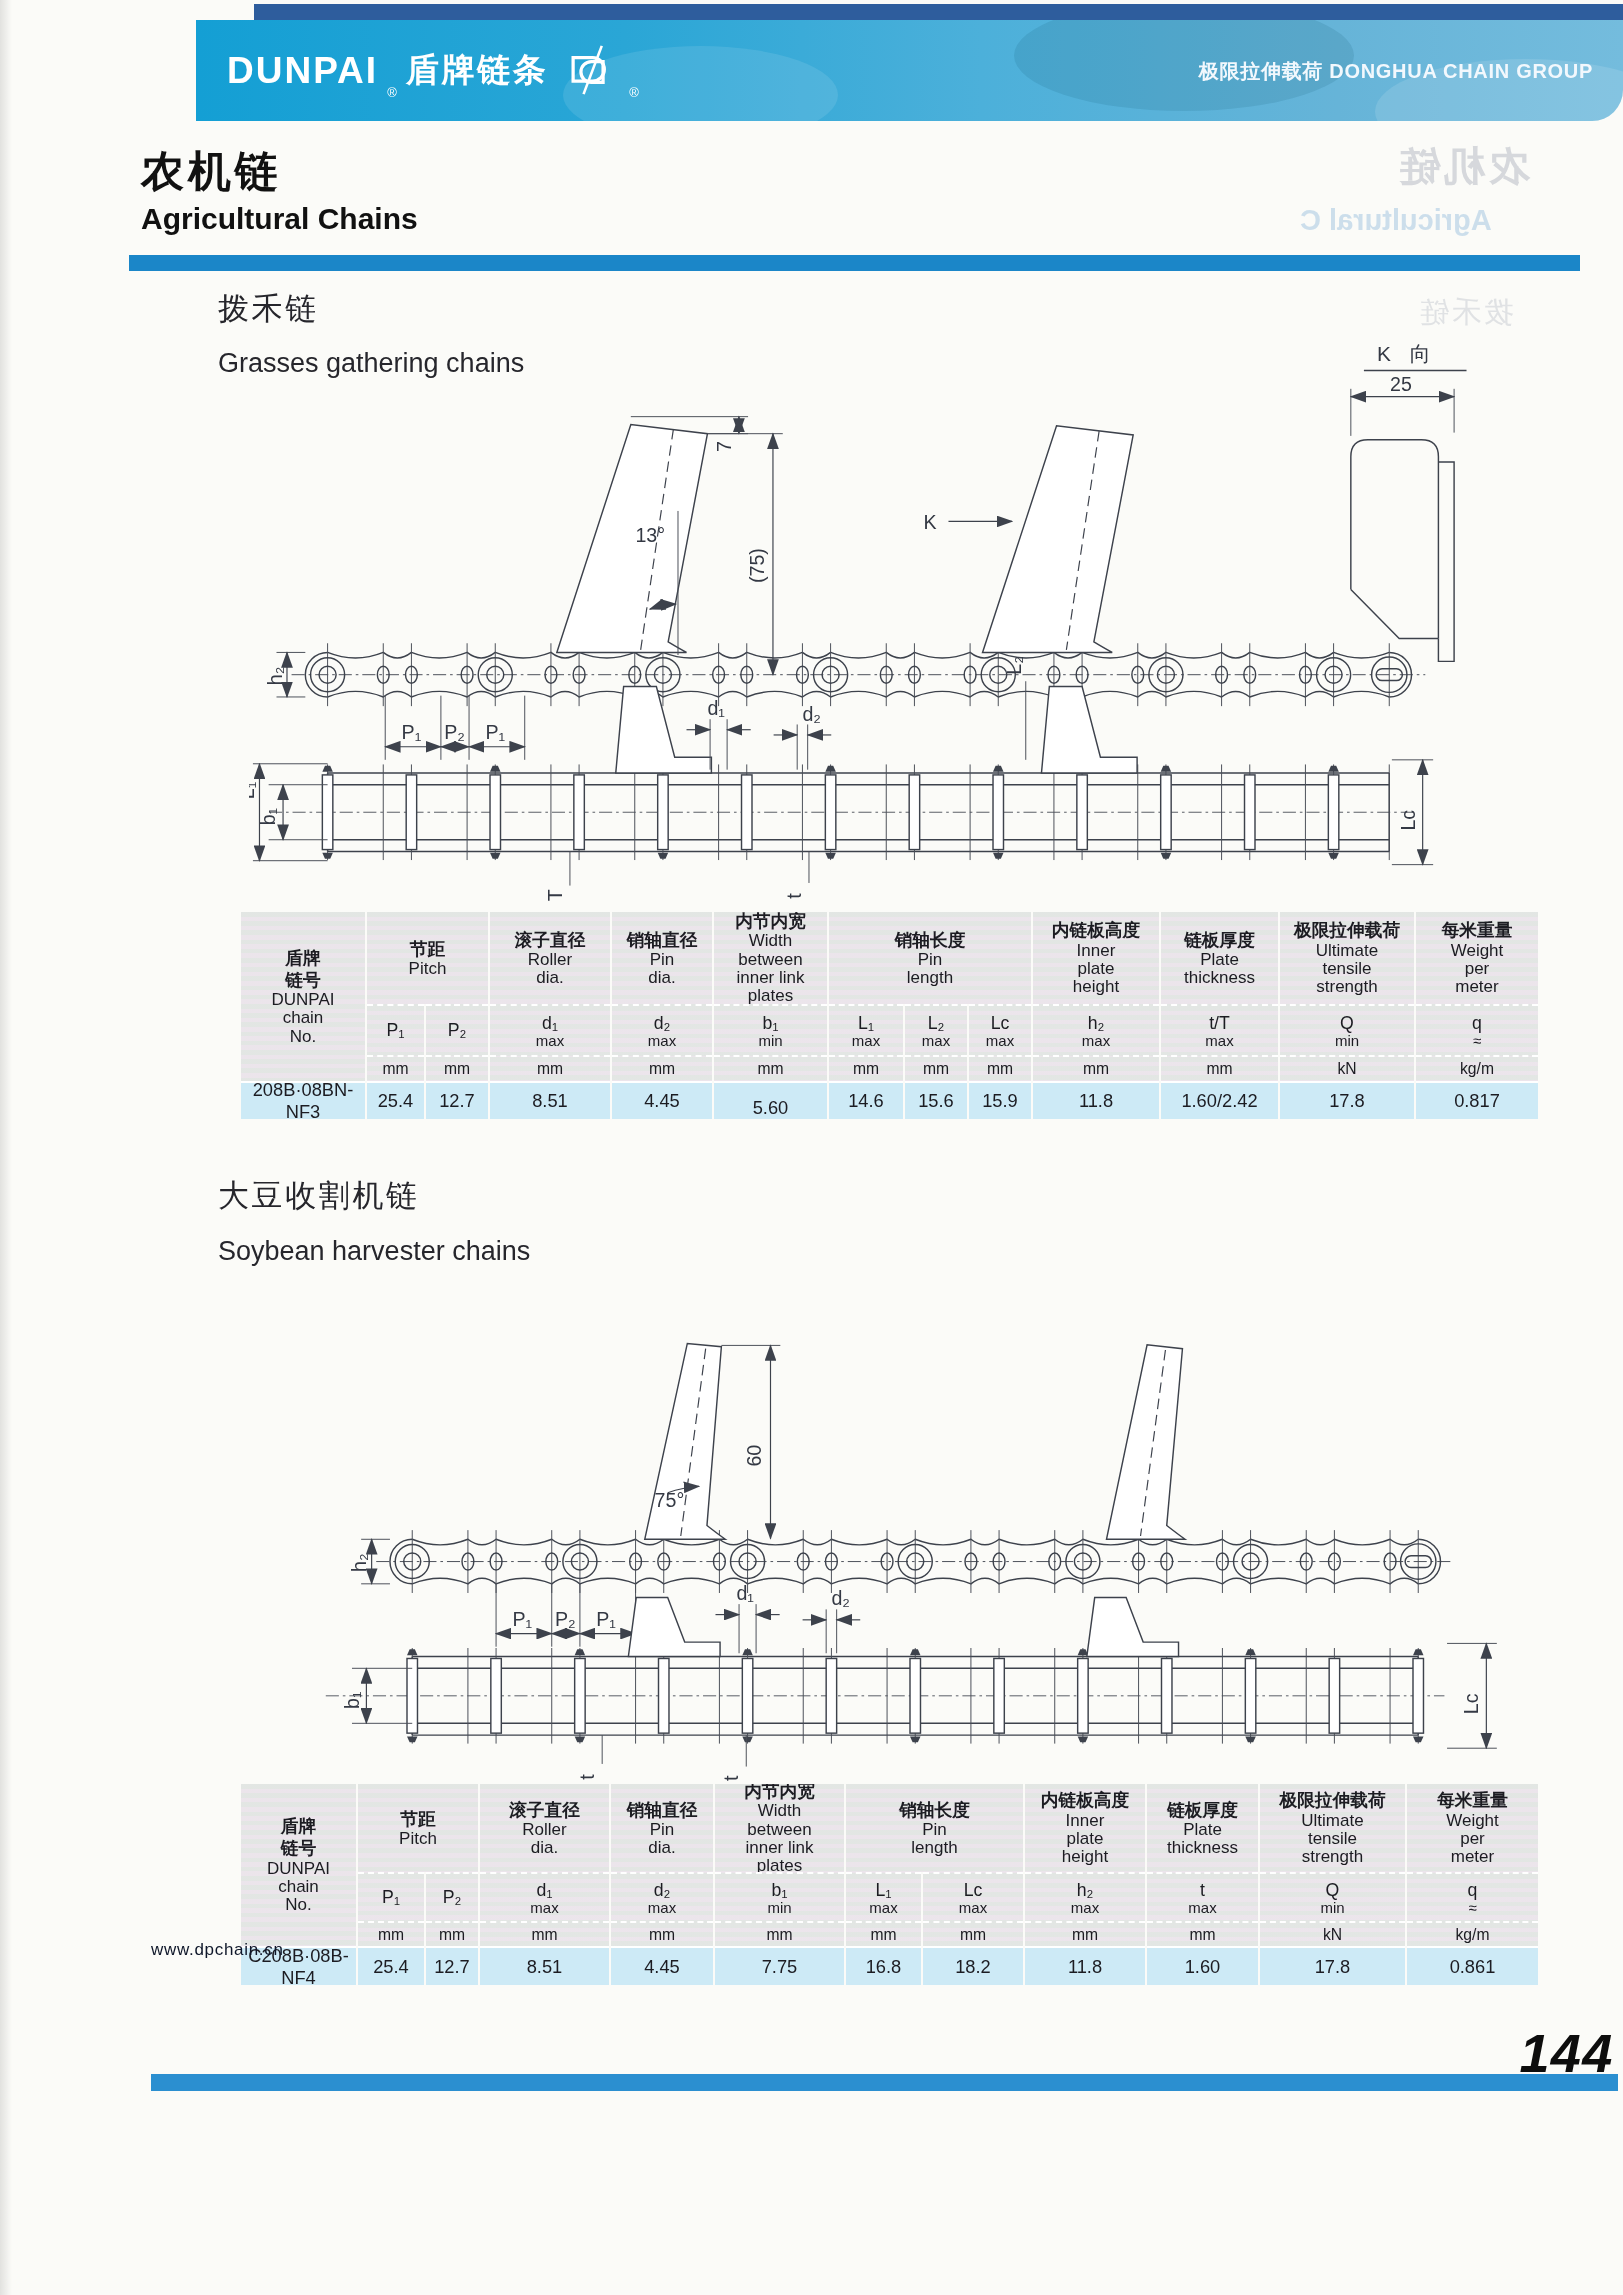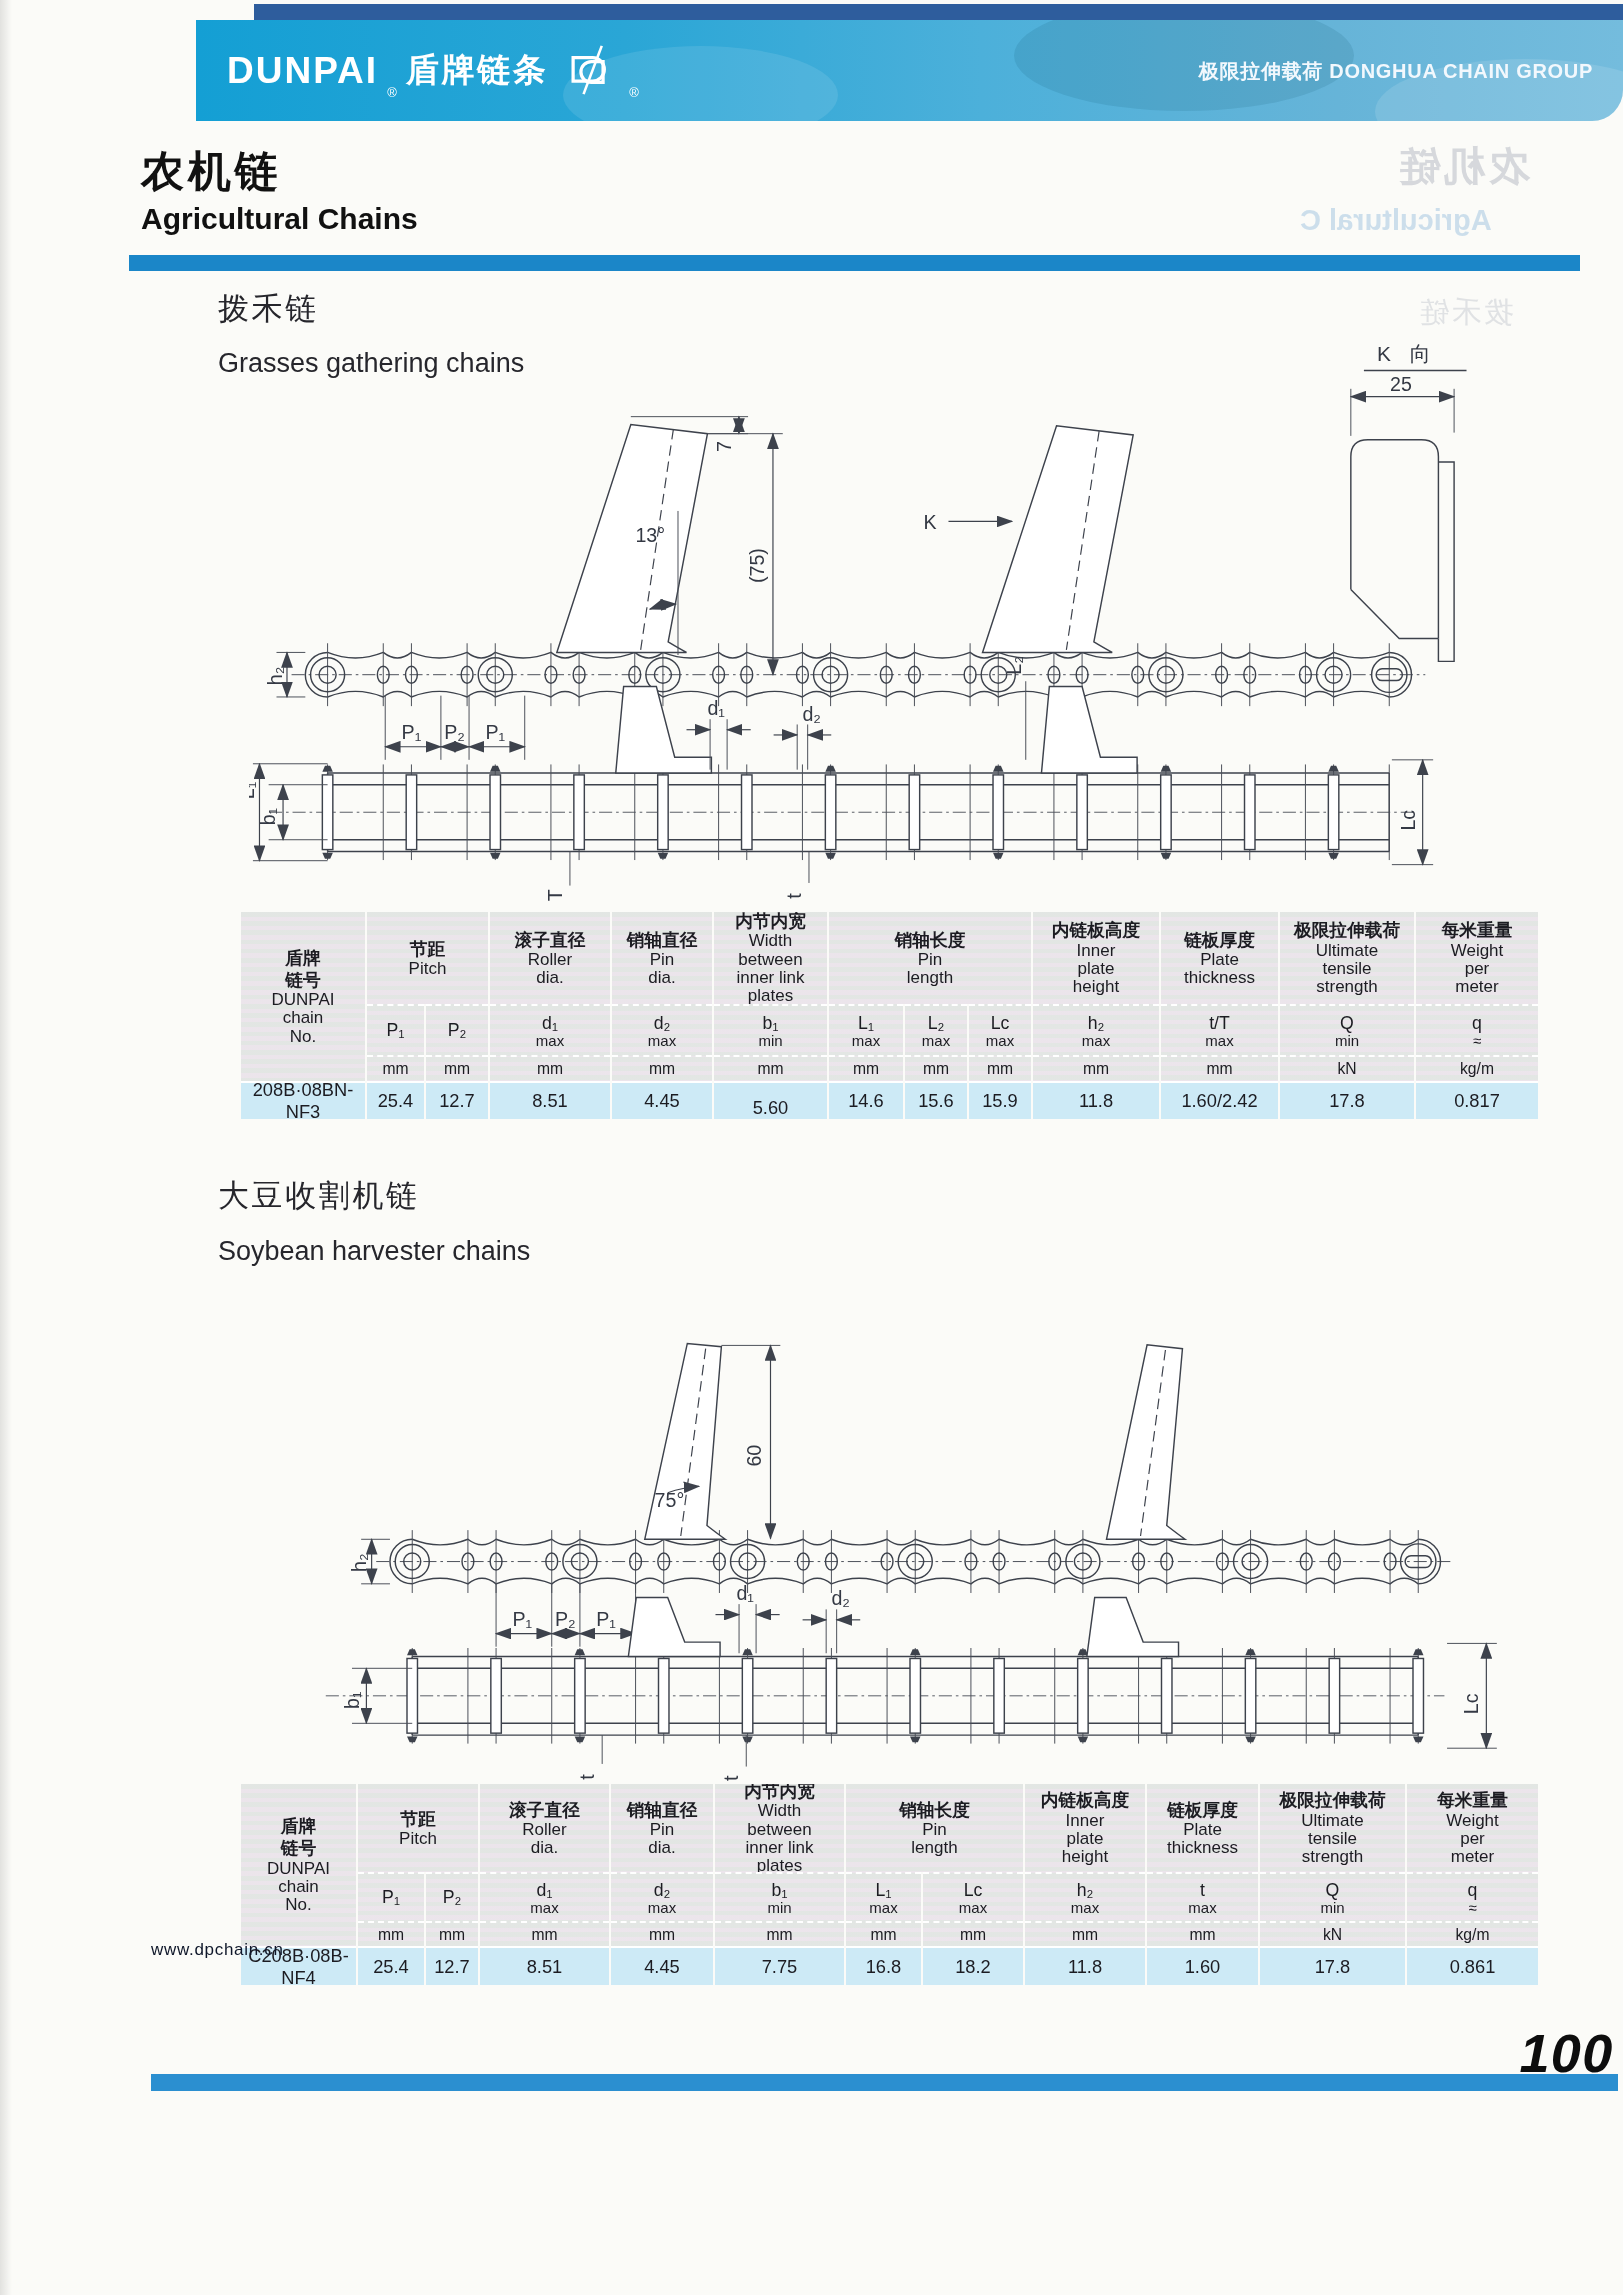--- a/index.html
+++ b/index.html
@@ -887,16 +887,16 @@
     <div class="c v" style="grid-row:4;grid-column:11;">
         <span>17.8</span>
       </div>
     <div class="c v" style="grid-row:4;grid-column:12;">
         <span>0.861</span>
       </div>
   </div>
 
   <a class="url">www.dpchain.cn</a>
   <div class="footer-bar"></div>
-  <div class="page-num">100</div>
+  <div class="page-num">144</div>
 
 </div>
 
 
 </body></html>

